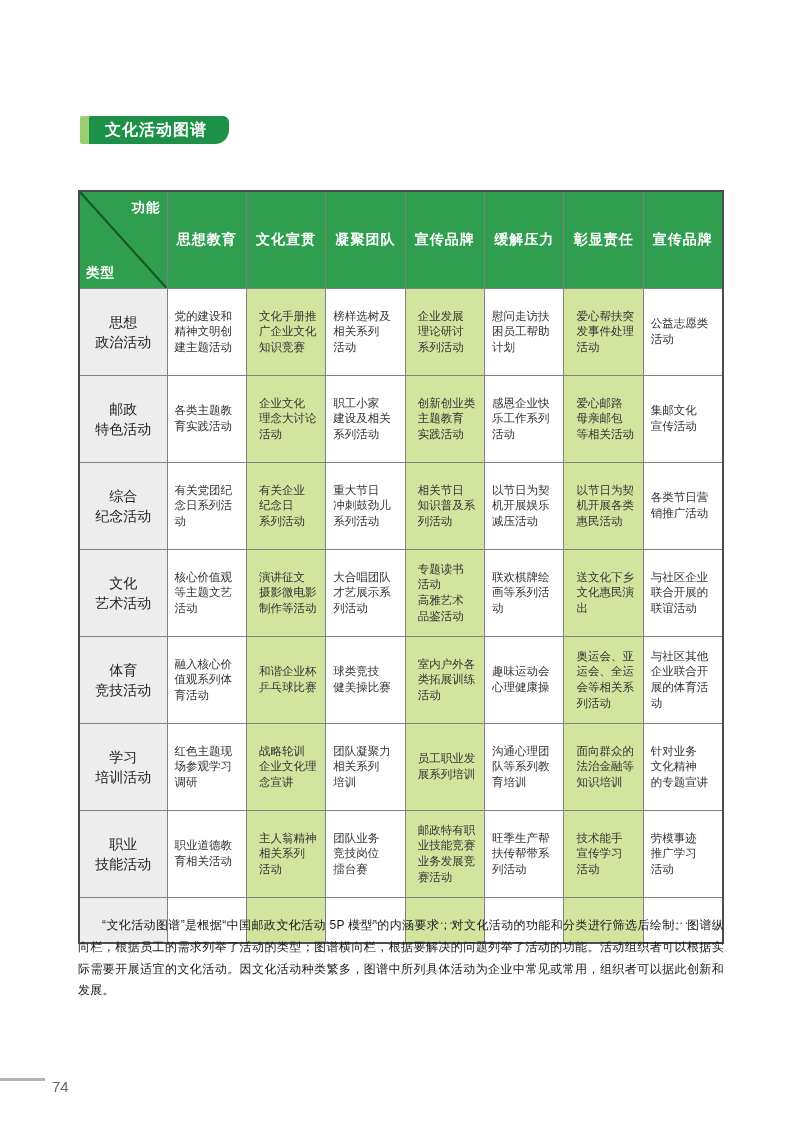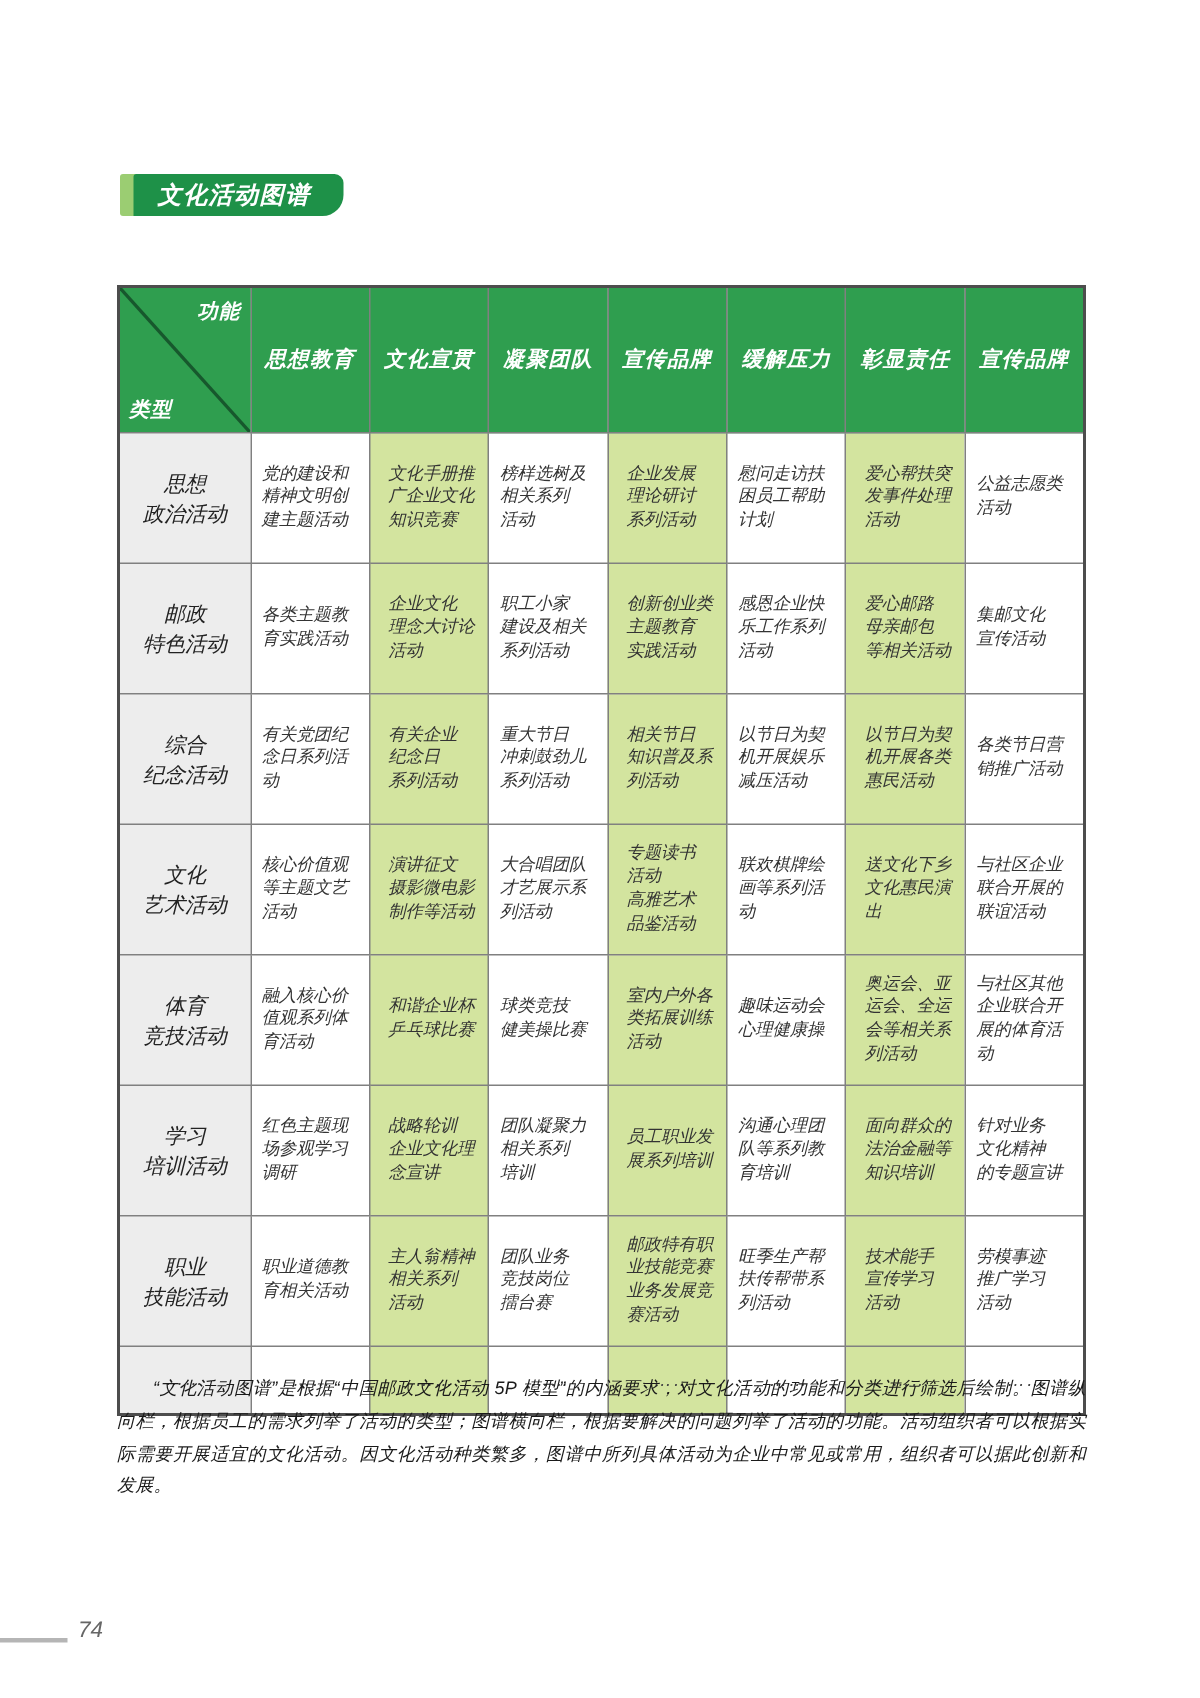--- a/index.html
+++ b/index.html
@@ -2,21 +2,20 @@
 <html><head>
 <meta charset="utf-8">
 <style>
   html,body{margin:0;padding:0;background:#ffffff;}
   .page{
     position:relative;
     width:800px;height:1132px;
     background:#ffffff;
     font-family:"Liberation Sans","DejaVu Sans",sans-serif;
     overflow:hidden;
-    font-style:italic;
   }
   
   .banner{position:absolute;left:80px;top:116px;display:flex;align-items:stretch;height:28px;}
   .banner-accent{width:13px;background:var(--banner-accent,#9bcd72);margin-right:-4px;border-radius:2px 0 0 2px;}
   .banner-box{
     background:var(--banner-green,#1e9148);
     color:#ffffff;font-size:16px;font-weight:bold;
     display:flex;align-items:center;
     padding:0 22px 0 16px;
     border-radius:2px 6px 14px 0;
@@ -57,21 +56,21 @@
   tr.dotsrow{height:45px;}
   tr.dotsrow td{text-align:center;font-size:12px;color:#444;letter-spacing:1px;}
   
   .body-text{
     position:absolute;left:78px;top:915px;width:646px;
     font-size:12px;color:#1a1a1a;line-height:1.82;
     text-align:justify;text-indent:2em;margin:0;
     letter-spacing:0.2px;
   }
   
-  .footer{position:absolute;left:0;top:1078px;display:flex;align-items:flex-end;}
+  .footer{position:absolute;left:0;top:1078px;display:flex;align-items:flex-start;}
   .footer-line{width:45px;height:3px;background:#b5b5b5;margin-right:7px;}
   .footer-num{font-size:15px;color:#666;}
 </style>
 </head>
 <body>
 
 <div class="page" style="--header-green: #2f9e4f; --banner-green: #1e9148; --banner-accent: #9bcd72; --cell-green: #d3e49f; --type-gray: #ededed;">
 
   <div class="banner">
     <div class="banner-accent"></div>

